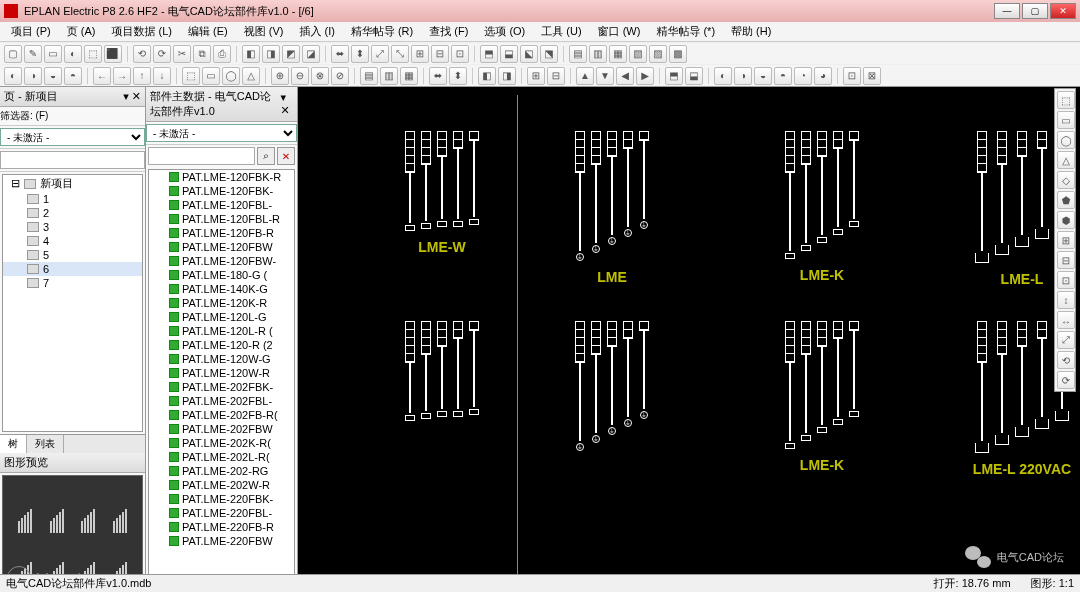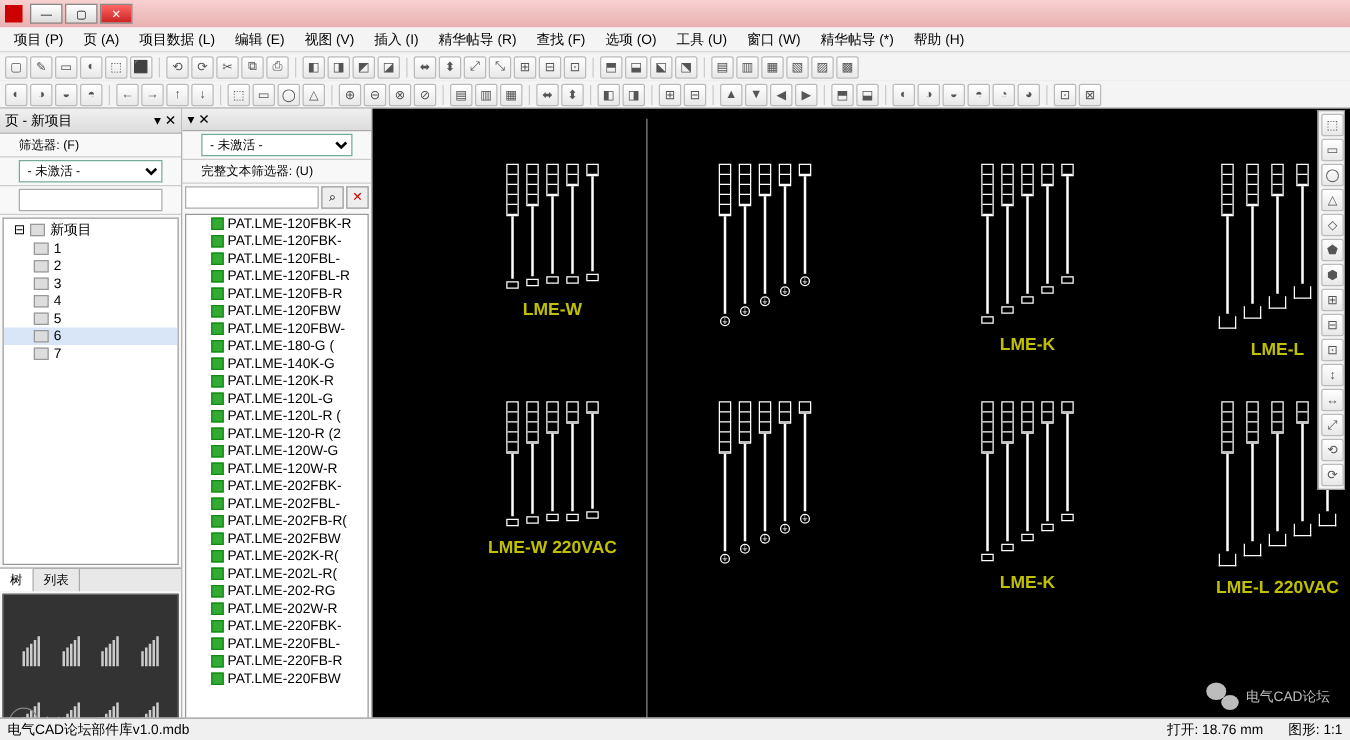--- a/index.html
+++ b/index.html
@@ -17,21 +17,21 @@
 
 .toolbars { background: #f4f4f4; border-bottom: 1px solid #999; }
 .toolbar-row { height: 22px; display: flex; align-items: center; padding: 0 4px; gap: 2px; border-top: 1px solid #eee; }
 .tbtn { width: 18px; height: 18px; border: 1px solid #bbb; background: linear-gradient(#fff,#e8e8e8); display: inline-flex; align-items: center; justify-content: center; font-size: 10px; color: #555; border-radius: 2px; }
 .tsep { width: 1px; height: 16px; background: #ccc; margin: 0 3px; }
 
 .main { display: flex; height: 510px; }
 
 .left-panel { width: 146px; background: #f8f8f8; border-right: 1px solid #999; display: flex; flex-direction: column; }
 .panel-header { background: linear-gradient(#f0f0f0,#dcdcdc); padding: 2px 4px; font-size: 11px; border-bottom: 1px solid #aaa; display: flex; justify-content: space-between; align-items: center; }
-.panel-section { padding: 2px 15px; border-bottom: 1px solid #ccc; font-size: 10px; }
+.panel-section { padding: 2px 0; border-bottom: 1px solid #ccc; font-size: 10px; }
 .panel-combo { width: 100%; height: 18px; border: 1px solid #7a9; font-size: 10px; padding: 0 2px; background: #fff; }
 .panel-input { width: 100%; height: 18px; border: 1px solid #aaa; font-size: 10px; padding: 0 2px; }
 .tree { flex: 1; background: #fff; overflow: auto; border: 1px solid #999; margin: 2px; }
 .tree-item { padding: 1px 2px 1px 8px; white-space: nowrap; display: flex; align-items: center; gap: 4px; }
 .tree-item.indent { padding-left: 24px; }
 .tree-item.selected { background: #d8e6f8; }
 .tree-ico { width: 12px; height: 10px; background: #ddd; border: 1px solid #999; display: inline-block; }
 .tabs { display: flex; background: #e8e8e8; border-top: 1px solid #999; }
 .tab { padding: 2px 8px; border-right: 1px solid #aaa; font-size: 10px; }
 .tab.active { background: #fff; }
@@ -79,20 +79,21 @@
 ::-webkit-scrollbar { width: 14px; height: 14px; }
 ::-webkit-scrollbar-track { background: #eee; }
 ::-webkit-scrollbar-thumb { background: #ccc; border: 1px solid #999; }
 ::-webkit-scrollbar-button { background: #ddd; border: 1px solid #999; height: 14px; }
 </style>
 </head>
 <body>
 
 <div class="titlebar">
   <span class="icon-app"></span>
+  <span class="title">EPLAN Electric P8 2.6 HF2 - 电气CAD论坛部件库v1.0 - [/6]</span>
   <div class="winbtns">
     <div class="winbtn">—</div>
     <div class="winbtn">▢</div>
     <div class="winbtn close">✕</div>
   </div>
 </div>
 
 <div class="menubar" id="menubar">
     <div class="menuitem">项目 (P)</div>
     <div class="menuitem">页 (A)</div>
@@ -244,20 +245,21 @@
         </div>
         <div class="tree-item indent">
           <span class="tree-ico"></span>
           <span>7</span>
         </div>
       </div>
     <div class="tabs">
       <div class="tab active">树</div>
       <div class="tab">列表</div>
     </div>
+    <div class="panel-header">图形预览</div>
     <div class="preview">
       <div class="preview-thumb" id="prev-thumb">
           <div class="preview-cell">
             <div style="height: 12px;"></div>
             <div style="height: 15px;"></div>
             <div style="height: 18px;"></div>
             <div style="height: 21px;"></div>
             <div style="height: 24px;"></div>
           </div>
           <div class="preview-cell">
@@ -312,24 +314,24 @@
         </div>
       <div class="preview-wm">
           <span class="logo"></span>
           <span>电气CAD论坛</span>
         </div>
     </div>
   </div>
 
   <div class="mid-panel">
     <div class="panel-header">
+      <span>部件主数据 - 电气CAD论坛部件库v1.0</span>
       <span>▾ ✕</span>
     </div>
     <div class="panel-section"><select class="panel-combo"><option>- 未激活 -</option></select></div>
-    <div class="panel-section">完整文本筛选器: (U)</div>
     <div class="filter-row">
       <input class="panel-input" style="">
       <div class="filter-btn">⌕</div>
       <div class="filter-btn" style="color:#c00">✕</div>
     </div>
     <div class="list" id="parts-list">
         <div class="list-item">
           <span class="list-ico"></span>
           <span>PAT.LME-120FBK-R</span>
         </div>
@@ -539,20 +541,21 @@
               <div class="tower-sym">⏚</div>
             </div>
             <div class="tower">
               <div class="tower-head" style="width: 10px;">
                 <div class="tower-seg" style="height: 8px;"></div>
               </div>
               <div class="tower-pole" style="height: 78px;"></div>
               <div class="tower-sym">⏚</div>
             </div>
           </div>
+          <div class="tower-label">LME</div>
         </div>
         <div class="tower-group" style="left: 440px; top: 40px; width: 160px;">
           <div class="towers">
             <div class="tower">
               <div class="tower-head" style="width: 10px;">
                 <div class="tower-seg" style="height: 8px;"></div>
                 <div class="tower-seg" style="height: 8px;"></div>
                 <div class="tower-seg" style="height: 8px;"></div>
                 <div class="tower-seg" style="height: 8px;"></div>
                 <div class="tower-seg" style="height: 8px;"></div>
@@ -688,21 +691,20 @@
               <div class="tower-base"></div>
             </div>
             <div class="tower">
               <div class="tower-head" style="width: 10px;">
                 <div class="tower-seg" style="height: 8px;"></div>
               </div>
               <div class="tower-pole" style="height: 76px;"></div>
               <div class="tower-base"></div>
             </div>
           </div>
-          <div class="tower-label">LME-W 220VAC</div>
         </div>
         <div class="tower-group" style="left: 230px; top: 230px; width: 160px;">
           <div class="towers">
             <div class="tower">
               <div class="tower-head" style="width: 10px;">
                 <div class="tower-seg" style="height: 8px;"></div>
                 <div class="tower-seg" style="height: 8px;"></div>
                 <div class="tower-seg" style="height: 8px;"></div>
                 <div class="tower-seg" style="height: 8px;"></div>
                 <div class="tower-seg" style="height: 8px;"></div>

